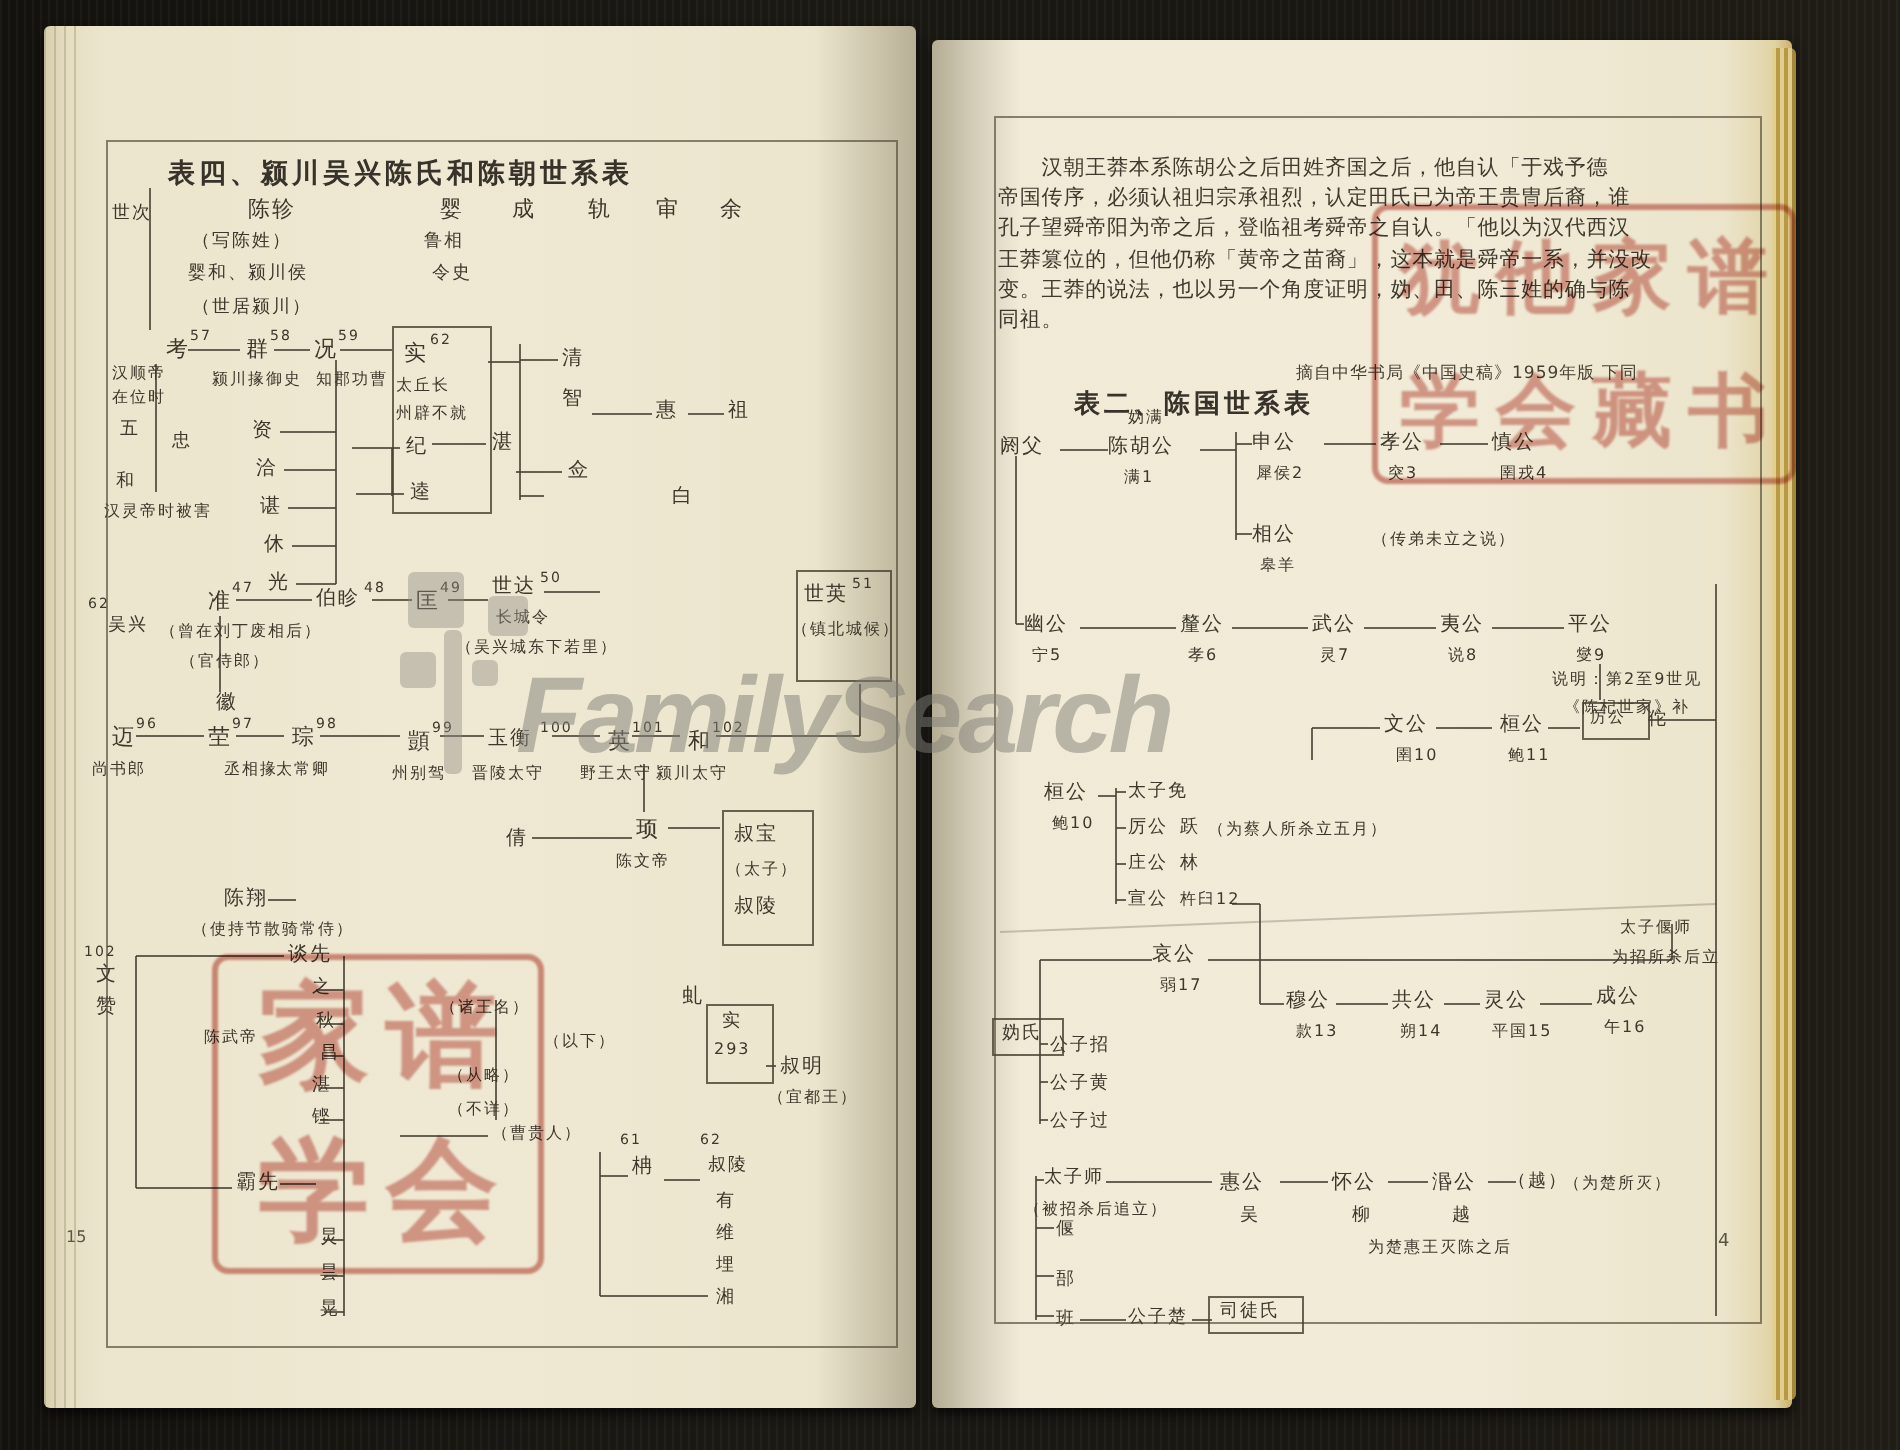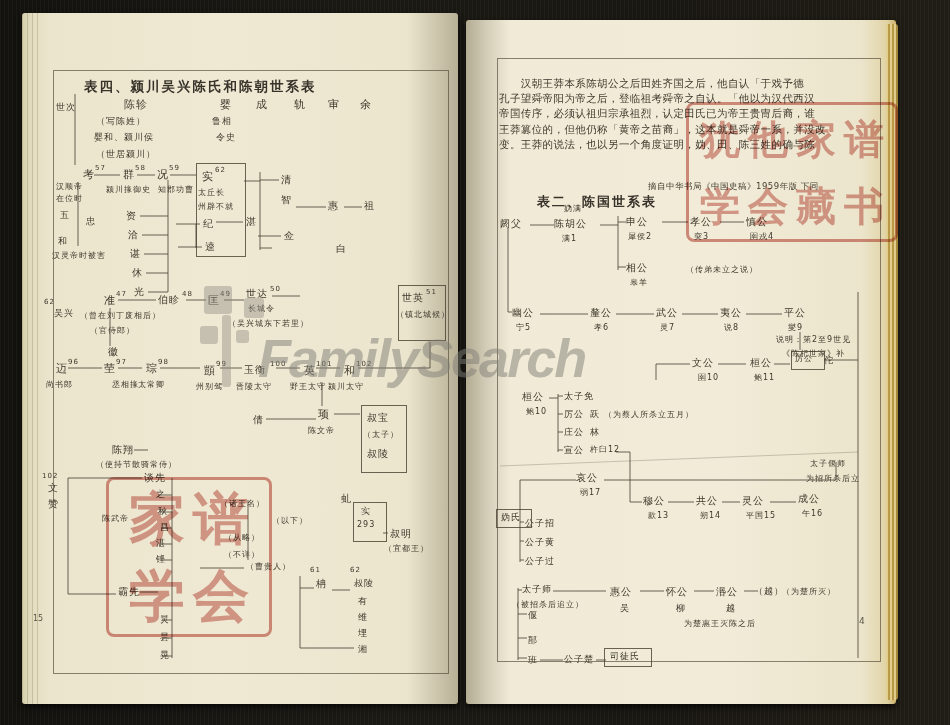--- a/index.html
+++ b/index.html
@@ -185,24 +185,25 @@
       <line x1="518" y1="658" x2="527" y2="658" stroke="#473f33" stroke-width="1" opacity="0.8"></line>
       <line x1="540" y1="660" x2="563" y2="660" stroke="#473f33" stroke-width="1" opacity="0.8"></line>
       <line x1="596" y1="660" x2="606" y2="660" stroke="#473f33" stroke-width="1" opacity="0.8"></line>
       <line x1="500" y1="466" x2="858" y2="452" stroke="#473f33" stroke-width="1" opacity="0.25"></line>
     </svg>
 
   <div id="page-title-left">表四、颍川吴兴陈氏和陈朝世系表</div>
 
   <div id="paragraph">
       <div class="pline">　　汉朝王莽本系陈胡公之后田姓齐国之后，他自认「于戏予德</div>
+      <div class="pline">帝国传序，必须认祖归宗承祖烈，认定田氏已为帝王贵冑后裔，谁</div>
       <div class="pline">孔子望舜帝阳为帝之后，登临祖考舜帝之自认。「他以为汉代西汉</div>
-      <div class="pline">帝国传序，必须认祖归宗承祖烈，认定田氏已为帝王贵冑后裔，谁</div>
       <div class="pline">王莽篡位的，但他仍称「黄帝之苗裔」，这本就是舜帝一系，并没改</div>
       <div class="pline">变。王莽的说法，也以另一个角度证明，妫、田、陈三姓的确与陈</div>
+      <div class="pline">同祖。</div>
     </div>
 
   <div id="source-note">摘自中华书局《中国史稿》1959年版 下同</div>
 
   <div id="heading-right">表二、陈国世系表</div>
 
   <span class="pagenum" style="left:33px;top:614px;">15</span>
   <span class="pagenum" style="left:859px;top:616px;font-size:9px;">4</span>
 
   <div id="nodes-layer">

